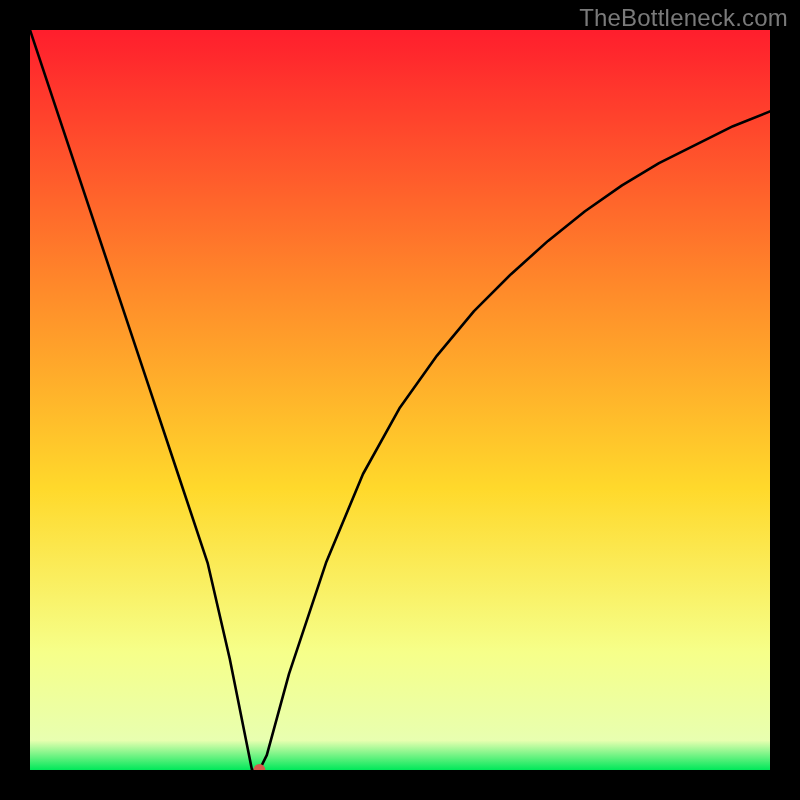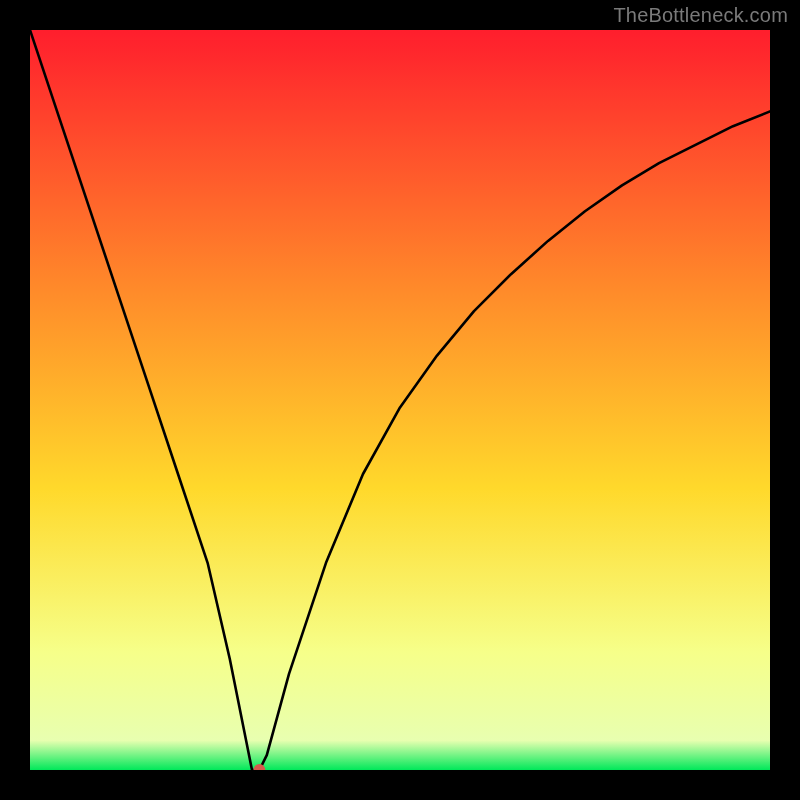--- a/index.html
+++ b/index.html
@@ -15,21 +15,21 @@
     position: relative;
     width: 800px;
     height: 800px;
     background: #000;
   }
   .watermark {
     position: absolute;
     top: 4px;
     right: 12px;
     color: #7a7a7a;
-    font-size: 20px;
+    font-size: 24px;
     font-weight: 400;
     letter-spacing: 0.2px;
     z-index: 10;
   }
   .plot {
     position: absolute;
     left: 30px;
     top: 30px;
     width: 740px;
     height: 740px;

